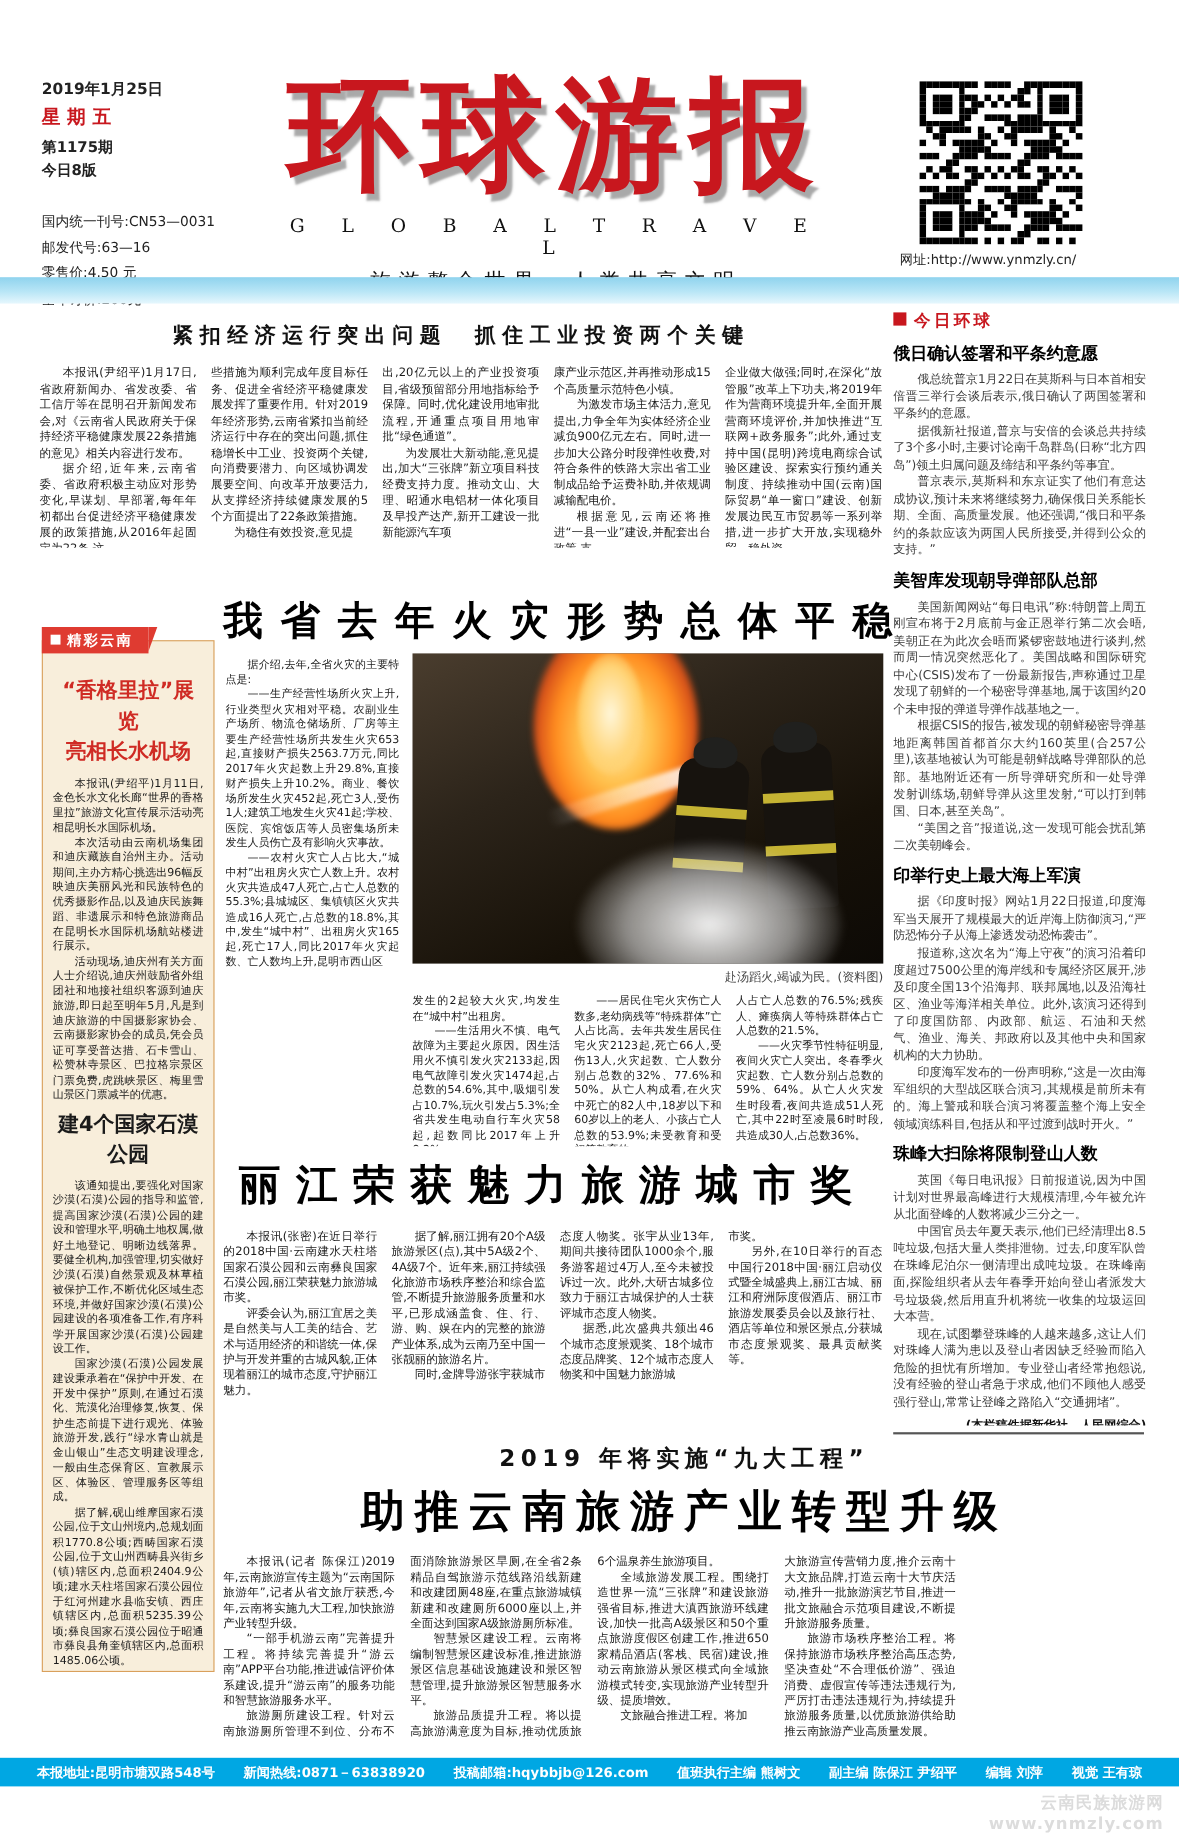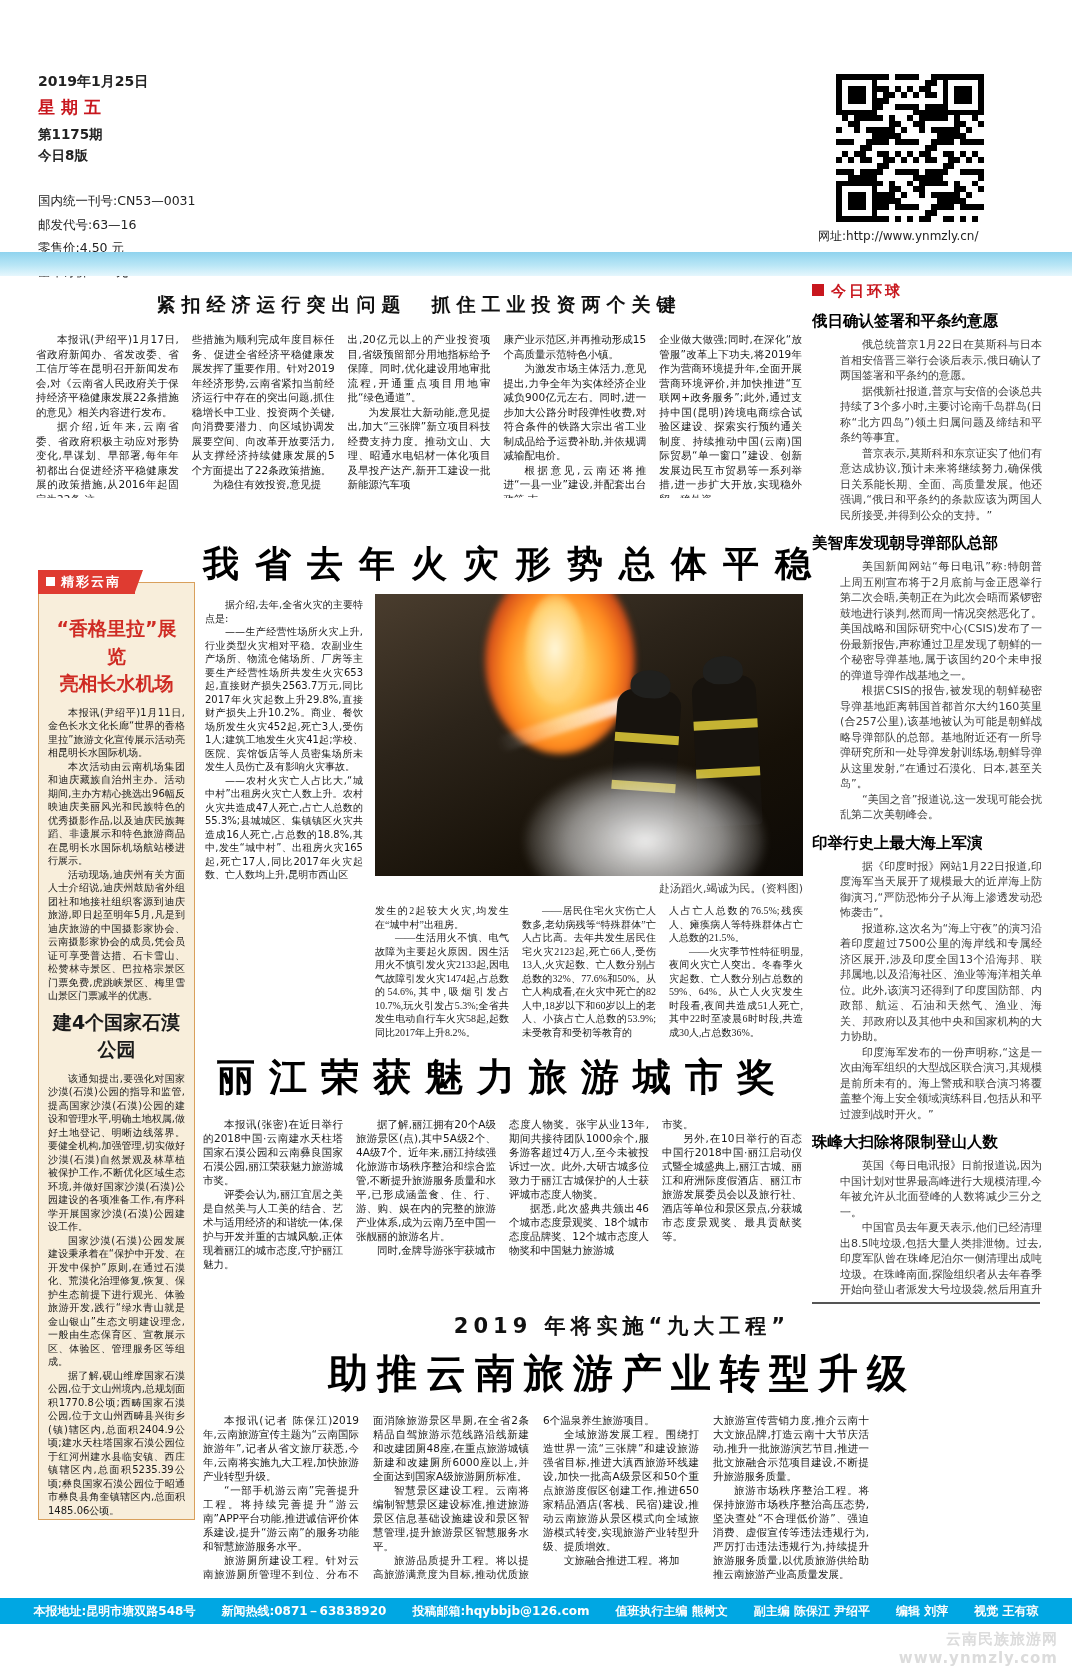--- a/index.html
+++ b/index.html
@@ -47,21 +47,21 @@
                    border-right:8px solid transparent;}
   .side-tab .sq{display:inline-block;width:9px;height:9px;background:#fff;margin-right:6px;}
   .side-title{font-weight:900;text-align:center;font-size:19px;line-height:1.45;margin:6px 0 8px 0;}
   .side-title.red{color:#cf2b24;}
   .sidebar .col{font-size:10px;line-height:13.5px;}
   
   .world{position:absolute;left:812px;top:282px;width:230px;height:1014px;overflow:hidden;}
   .world-header{color:#c8171e;font-weight:bold;font-size:15px;letter-spacing:3px;margin-bottom:10px;}
   .world-header .sq{display:inline-block;width:12px;height:12px;background:#c8171e;margin-right:7px;}
   .brief-title{font-weight:900;font-size:15.5px;margin:10px 0 5px 0;color:#000;}
-  .world .col{font-size:11px;line-height:15.5px;color:#3c3c3c;margin-left:28px;}
+  .world .col{font-size:11px;line-height:15.5px;color:#3c3c3c;}
   .world-credit{font-size:11px;font-weight:bold;text-align:right;margin-top:6px;color:#111;}
   .world-rule{position:absolute;left:812px;top:1302px;width:228px;height:2px;background:#555;}
   
   .fire{position:absolute;left:203px;top:540px;width:600px;height:505px;}
   .fire .headline{font-size:36px;letter-spacing:16px;white-space:nowrap;}
   .fire-col1{position:absolute;left:2px;top:58px;width:158px;height:440px;overflow:hidden;
              font-size:10px;line-height:13.5px;text-align:justify;}
   .photo{position:absolute;left:172px;top:54px;width:428px;height:282px;overflow:hidden;
          background:linear-gradient(155deg,#4a3d2e 0%,#2c241a 35%,#171108 70%,#0d0a06 100%);}
   .flame{position:absolute;left:110px;top:-30px;width:150px;height:190px;border-radius:50%;
@@ -77,21 +77,21 @@
   .ff .band{position:absolute;left:0;width:100%;height:9px;background:#d8c537;opacity:.9;}
   .ff .band.b1{top:44px;} .ff .band.b2{top:92px;}
   .ff1{left:238px;top:96px;transform:rotate(4deg);}
   .ff2{left:320px;top:82px;transform:rotate(-3deg);}
   .spray{position:absolute;left:120px;top:120px;width:150px;height:16px;border-radius:8px;
          background:linear-gradient(to left,rgba(255,255,255,.95),rgba(255,255,255,0));
          transform:rotate(-18deg);filter:blur(2px);}
   .photo-caption{position:absolute;left:172px;top:341px;width:428px;text-align:right;
                  font-size:11px;color:#444;}
   .fire-sub{position:absolute;left:172px;top:364px;width:428px;}
-  .fire-sub .cols{gap:13px;font-family:Liberation Serif, serif;}
+  .fire-sub .cols{gap:13px;}
   .fire-sub .col{width:134px;height:138px;font-size:10px;line-height:13.5px;}
   
   .lijiang{position:absolute;left:203px;top:1052px;width:600px;}
   .lijiang .headline{font-size:38px;letter-spacing:14px;white-space:nowrap;}
   .lijiang .cols{gap:13px;margin-top:14px;}
   .lijiang .col{width:140px;height:172px;font-size:10.5px;line-height:14px;}
   
   .nine{position:absolute;left:203px;top:1312px;width:838px;}
   .nine .kicker{font-size:21px;letter-spacing:5px;}
   .nine .headline{font-size:40px;letter-spacing:9px;margin-top:6px;white-space:nowrap;}
@@ -115,20 +115,25 @@
     <div class="issue">第1175期</div>
     <div class="pages">今日8版</div>
     <div class="pubblock">
       <div>国内统一刊号:CN53—0031</div>
       <div>邮发代号:63—16</div>
       <div>零售价:4.50 元</div>
       <div>全年订价:200元</div>
     </div>
   </div>
 
+  <div class="brand">
+    <div class="brand-title">环球游报</div>
+    <div class="brand-en">G L O B A L    T R A V E L</div>
+    <div class="brand-slogan">旅游整合世界　人类共享文明</div>
+  </div>
 
   <div class="qr-wrap">
     <div class="qr">
         <i style="background:#000"></i>
         <i style="background:#000"></i>
         <i style="background:#000"></i>
         <i style="background:#000"></i>
         <i style="background:#000"></i>
         <i style="background:#000"></i>
         <i style="background:#000"></i>
@@ -809,21 +814,21 @@
     </div>
     <div class="brief-title">俄日确认签署和平条约意愿</div>
     <div class="col">
         <p class="para">俄总统普京1月22日在莫斯科与日本首相安倍晋三举行会谈后表示,俄日确认了两国签署和平条约的意愿。</p>
         <p class="para">据俄新社报道,普京与安倍的会谈总共持续了3个多小时,主要讨论南千岛群岛(日称“北方四岛”)领土归属问题及缔结和平条约等事宜。</p>
         <p class="para">普京表示,莫斯科和东京证实了他们有意达成协议,预计未来将继续努力,确保俄日关系能长期、全面、高质量发展。他还强调,“俄日和平条约的条款应该为两国人民所接受,并得到公众的支持。”</p>
       </div>
     <div class="brief-title">美智库发现朝导弹部队总部</div>
     <div class="col">
         <p class="para">美国新闻网站“每日电讯”称:特朗普上周五刚宣布将于2月底前与金正恩举行第二次会晤,美朝正在为此次会晤而紧锣密鼓地进行谈判,然而周一情况突然恶化了。美国战略和国际研究中心(CSIS)发布了一份最新报告,声称通过卫星发现了朝鲜的一个秘密导弹基地,属于该国约20个未申报的弹道导弹作战基地之一。</p>
-        <p class="para">根据CSIS的报告,被发现的朝鲜秘密导弹基地距离韩国首都首尔大约160英里(合257公里),该基地被认为可能是朝鲜战略导弹部队的总部。基地附近还有一所导弹研究所和一处导弹发射训练场,朝鲜导弹从这里发射,“在通过石漠化、日本,甚至关岛”。</p>
+        <p class="para">根据CSIS的报告,被发现的朝鲜秘密导弹基地距离韩国首都首尔大约160英里(合257公里),该基地被认为可能是朝鲜战略导弹部队的总部。基地附近还有一所导弹研究所和一处导弹发射训练场,朝鲜导弹从这里发射,“可以打到韩国、日本,甚至关岛”。</p>
         <p class="para">“美国之音”报道说,这一发现可能会扰乱第二次美朝峰会。</p>
       </div>
     <div class="brief-title">印举行史上最大海上军演</div>
     <div class="col">
         <p class="para">据《印度时报》网站1月22日报道,印度海军当天展开了规模最大的近岸海上防御演习,“严防恐怖分子从海上渗透发动恐怖袭击”。</p>
         <p class="para">报道称,这次名为“海上守夜”的演习沿着印度超过7500公里的海岸线和专属经济区展开,涉及印度全国13个沿海邦、联邦属地,以及沿海社区、渔业等海洋相关单位。此外,该演习还得到了印度国防部、内政部、航运、石油和天然气、渔业、海关、邦政府以及其他中央和国家机构的大力协助。</p>
         <p class="para">印度海军发布的一份声明称,“这是一次由海军组织的大型战区联合演习,其规模是前所未有的。海上警戒和联合演习将覆盖整个海上安全领域演练科目,包括从和平过渡到战时开火。”</p>
       </div>
     <div class="brief-title">珠峰大扫除将限制登山人数</div>
     <div class="col">

